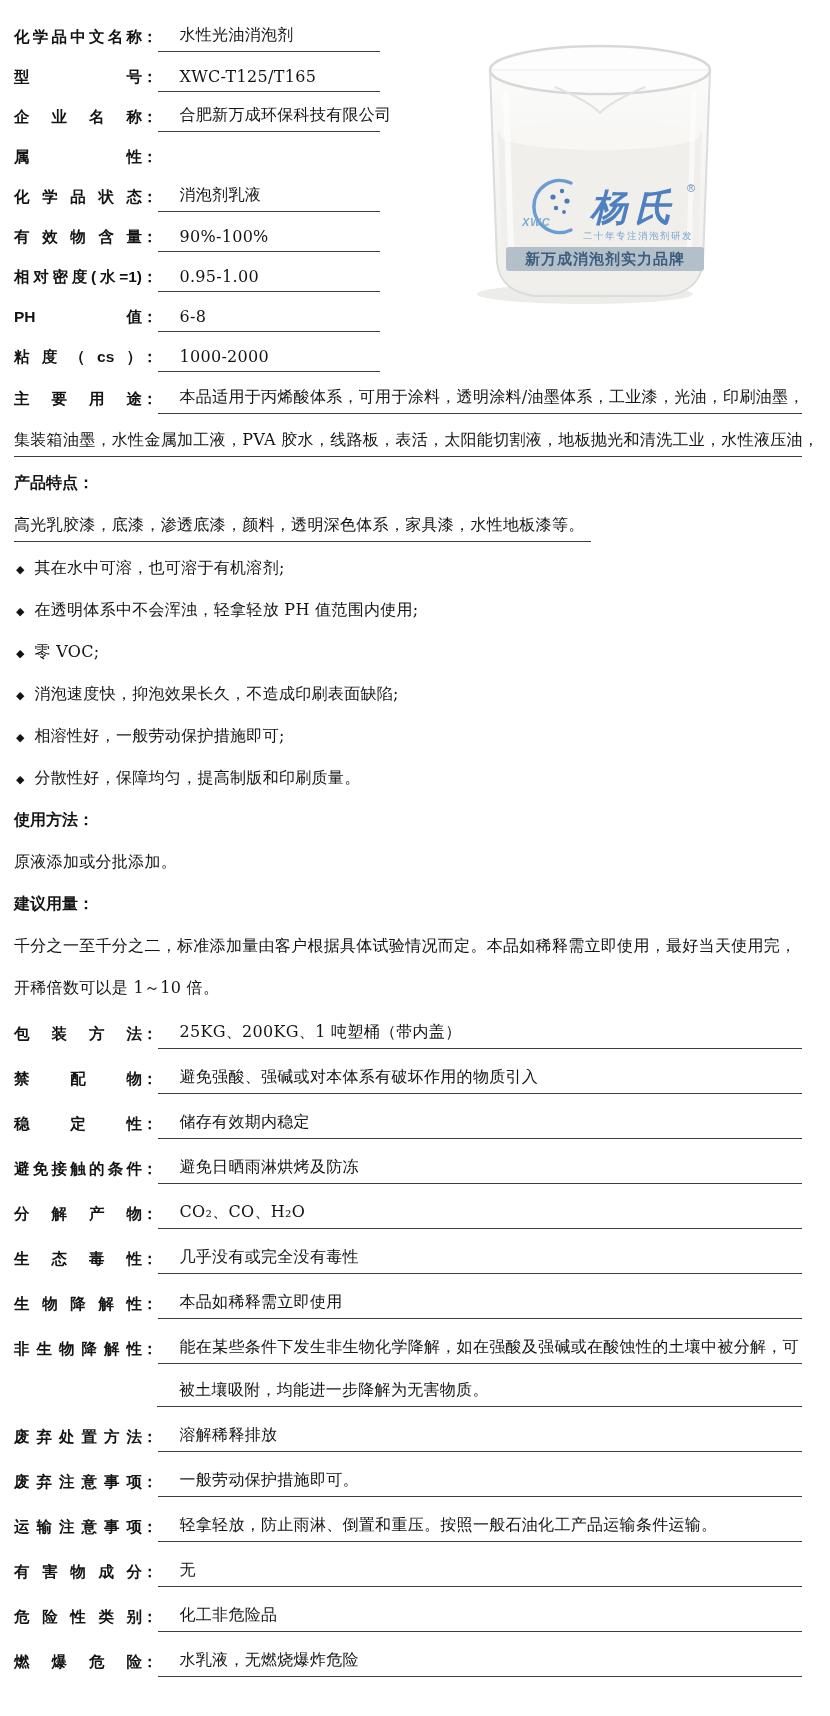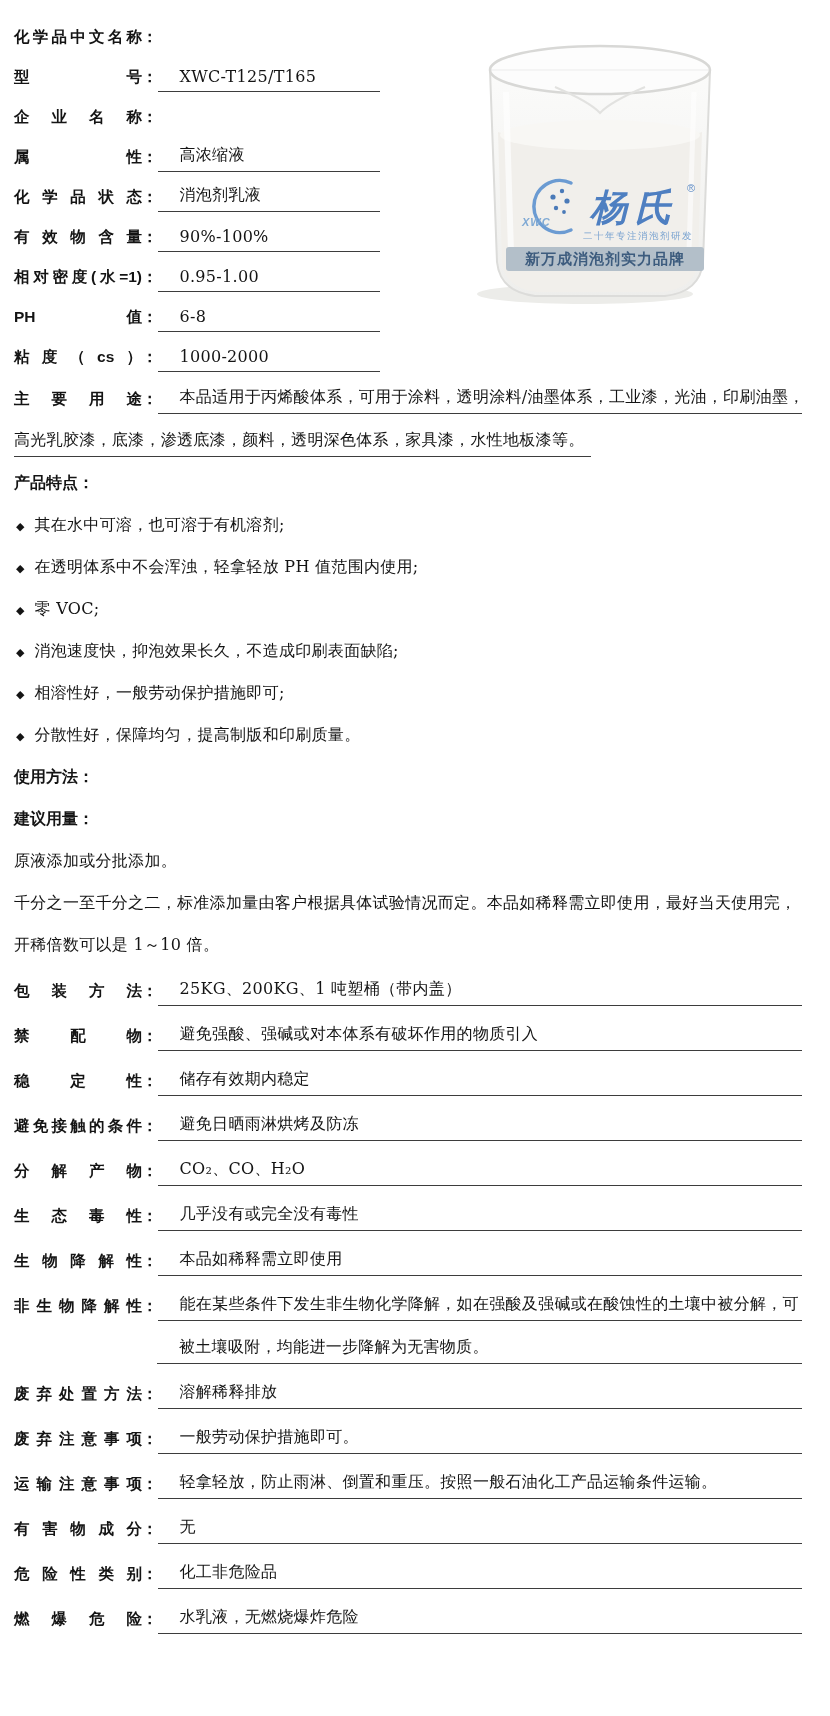--- a/index.html
+++ b/index.html
@@ -36,34 +36,35 @@
   }
   .photo { position:absolute; left:450px; top:40px; width:300px; height:270px; }
 </style>
 </head>
 <body>
 
 <div class="doc" id="doc">
     <div class="row short">
       <span class="label">化学品中文名称</span>
       <span class="colon">：</span>
+      <span class="value">水性光油消泡剂</span>
     </div>
     <div class="row short">
       <span class="label">型号</span>
       <span class="colon">：</span>
       <span class="value">XWC-T125/T165</span>
     </div>
     <div class="row short">
       <span class="label">企业名称</span>
       <span class="colon">：</span>
+      <span class="value">合肥新万成环保科技有限公司</span>
     </div>
     <div class="row short">
       <span class="label">属性</span>
       <span class="colon">：</span>
-      <span class="value">高浓缩液</span>
     </div>
     <div class="row short">
       <span class="label">化学品状态</span>
       <span class="colon">：</span>
       <span class="value">消泡剂乳液</span>
     </div>
     <div class="row short">
       <span class="label">有效物含量</span>
       <span class="colon">：</span>
       <span class="value">90%-100%</span>
@@ -81,26 +82,29 @@
     <div class="row short">
       <span class="label">粘度（cs）</span>
       <span class="colon">：</span>
       <span class="value">1000-2000</span>
     </div>
     <div class="row">
       <span class="label">主要用途</span>
       <span class="colon">：</span>
       <span class="value">本品适用于丙烯酸体系，可用于涂料，透明涂料/油墨体系，工业漆，光油，印刷油墨，</span>
     </div>
+    <div class="row cont">
+      <span class="value">集装箱油墨，水性金属加工液，PVA 胶水，线路板，表活，太阳能切割液，地板抛光和清洗工业，水性液压油，</span>
+    </div>
+    <div class="row hrow">
+      <span class="heading">产品特点：</span>
+    </div>
     <div class="row cont fitv">
       <span class="value">高光乳胶漆，底漆，渗透底漆，颜料，透明深色体系，家具漆，水性地板漆等。</span>
     </div>
-    <div class="row hrow">
-      <span class="heading">产品特点：</span>
-    </div>
     <div class="row brow">
       <span class="bullet-mark">◆</span>
       <span class="text">其在水中可溶，也可溶于有机溶剂;</span>
     </div>
     <div class="row brow">
       <span class="bullet-mark">◆</span>
       <span class="text">在透明体系中不会浑浊，轻拿轻放 PH 值范围内使用;</span>
     </div>
     <div class="row brow">
       <span class="bullet-mark">◆</span>
@@ -114,25 +118,25 @@
       <span class="bullet-mark">◆</span>
       <span class="text">相溶性好，一般劳动保护措施即可;</span>
     </div>
     <div class="row brow">
       <span class="bullet-mark">◆</span>
       <span class="text">分散性好，保障均匀，提高制版和印刷质量。</span>
     </div>
     <div class="row hrow">
       <span class="heading">使用方法：</span>
     </div>
+    <div class="row prow">
+      <span class="text">原液添加或分批添加。</span>
+    </div>
     <div class="row hrow">
       <span class="heading">建议用量：</span>
-    </div>
-    <div class="row prow">
-      <span class="text">原液添加或分批添加。</span>
     </div>
     <div class="row prow">
       <span class="text">千分之一至千分之二，标准添加量由客户根据具体试验情况而定。本品如稀释需立即使用，最好当天使用完，</span>
     </div>
     <div class="row prow">
       <span class="text">开稀倍数可以是 1～10 倍。</span>
     </div>
     <div class="row wide">
       <span class="label">包装方法</span>
       <span class="colon">：</span>

